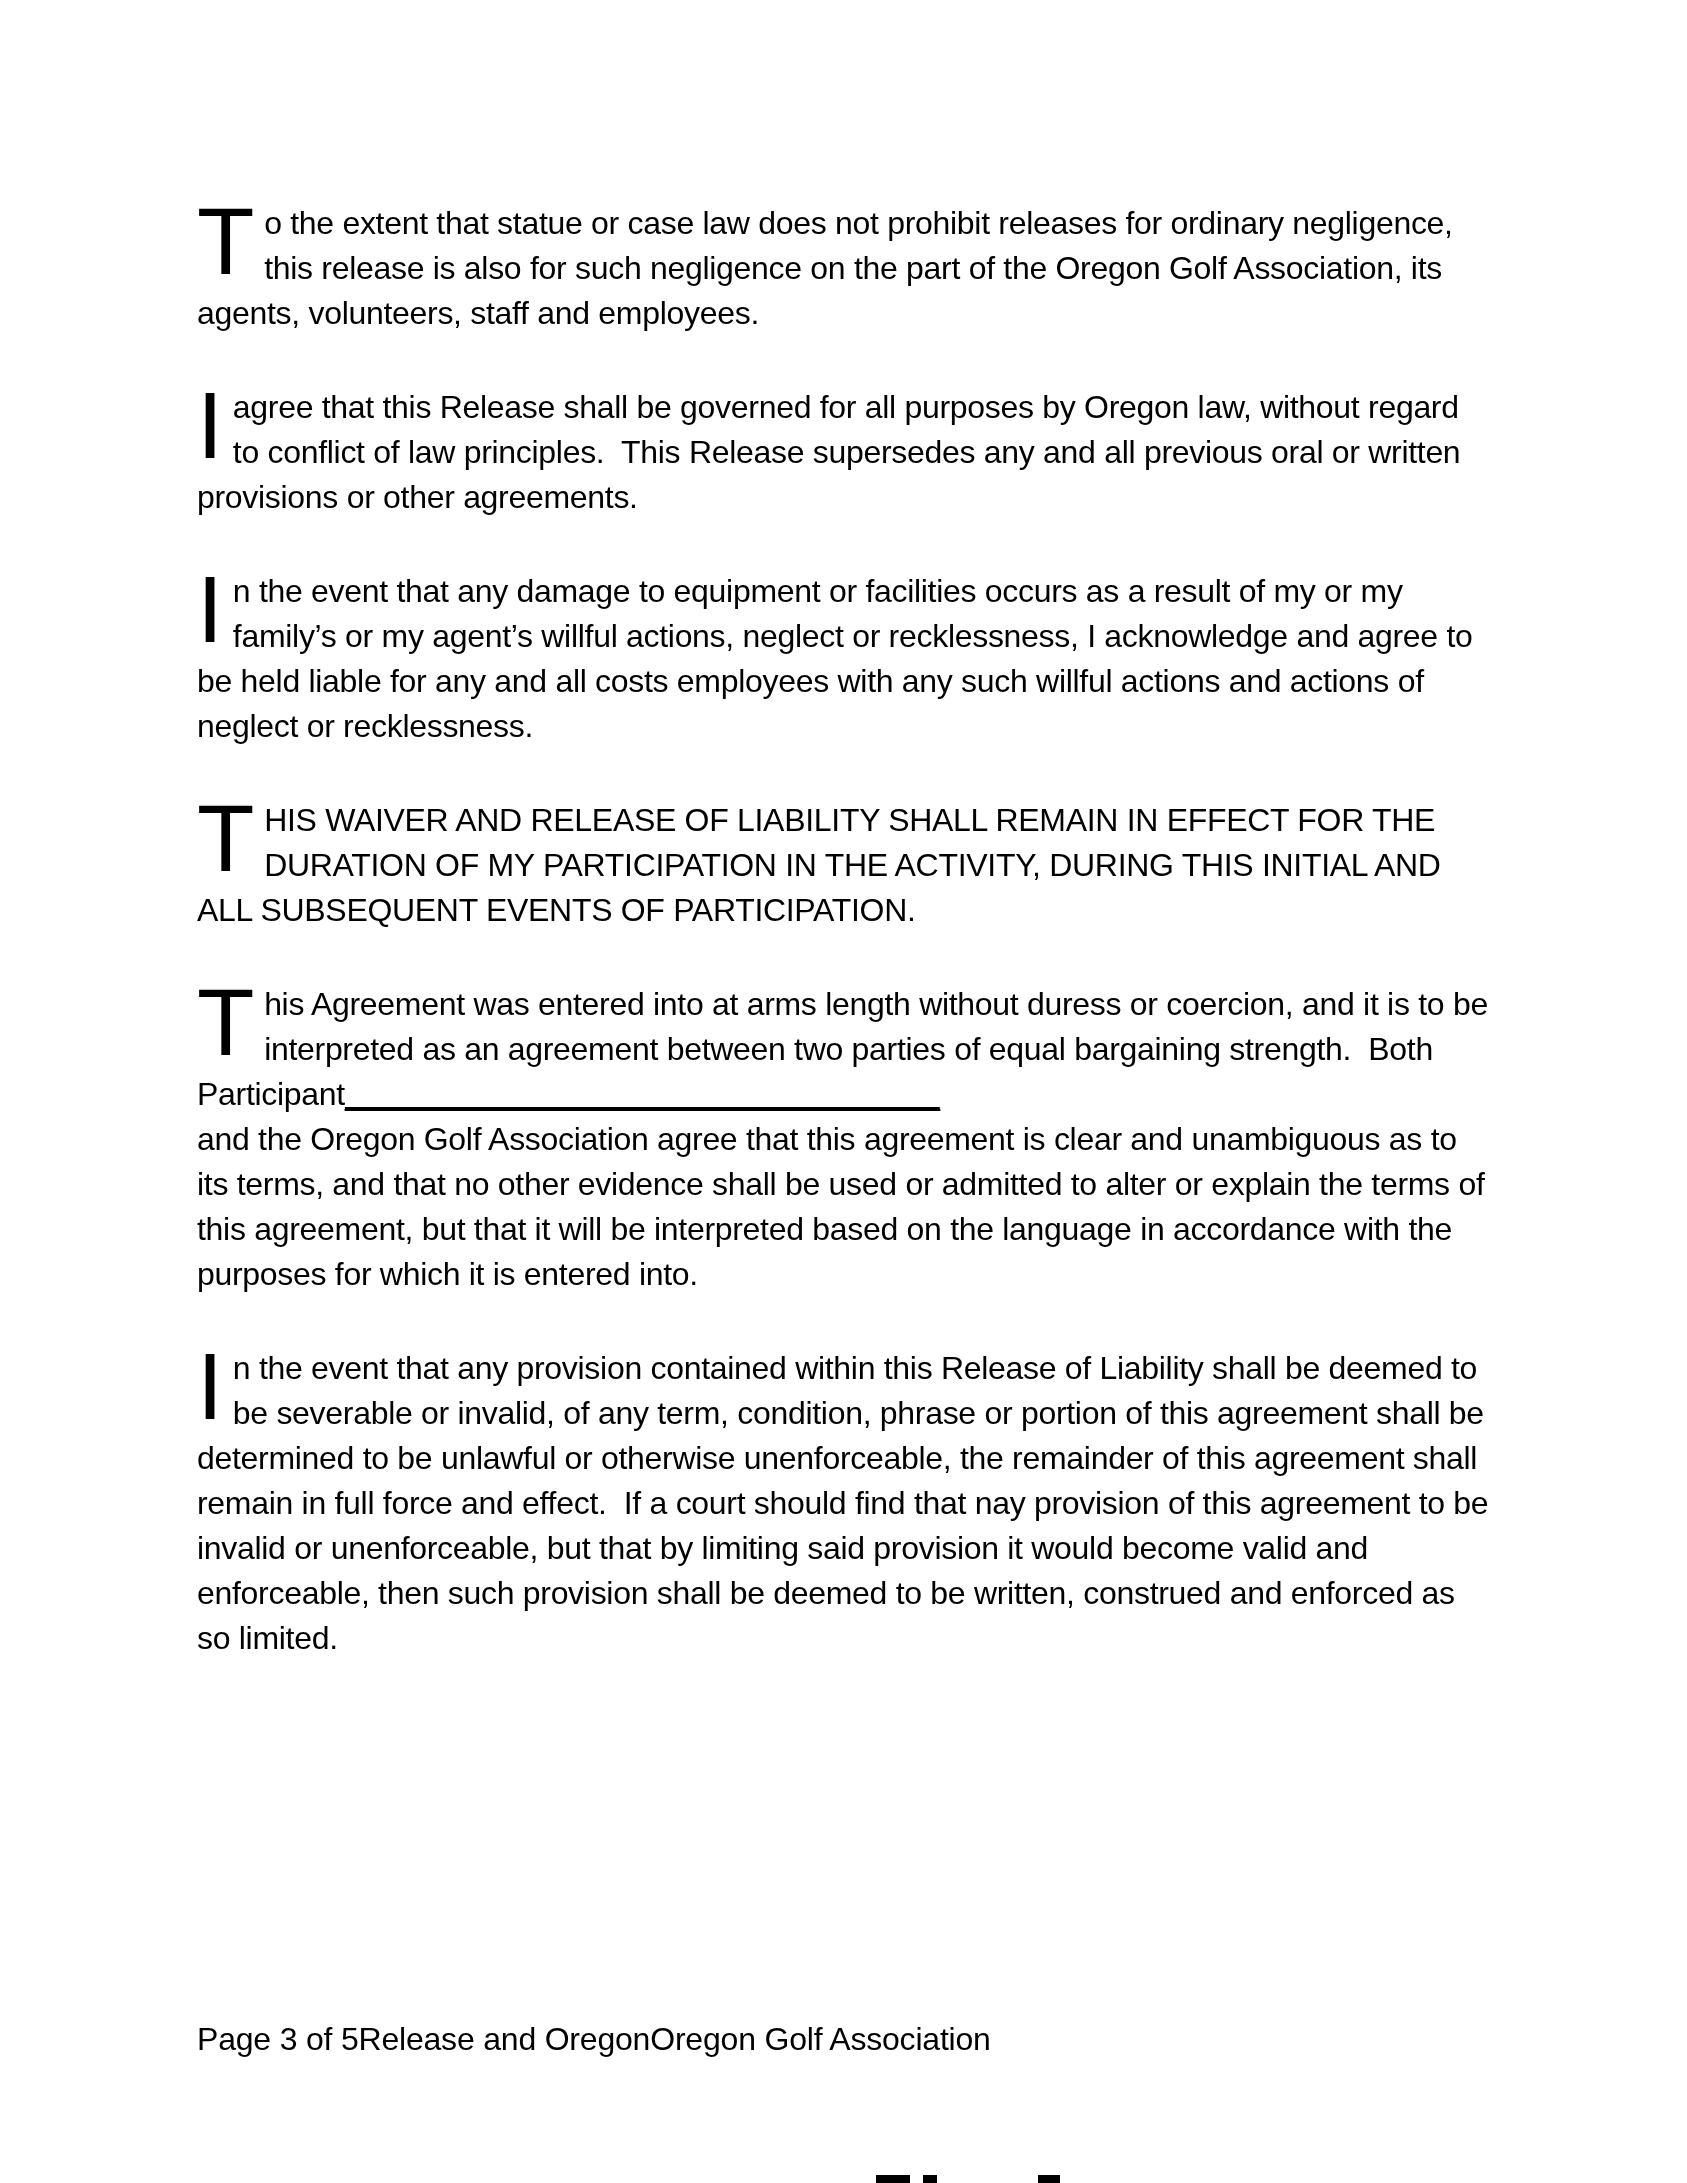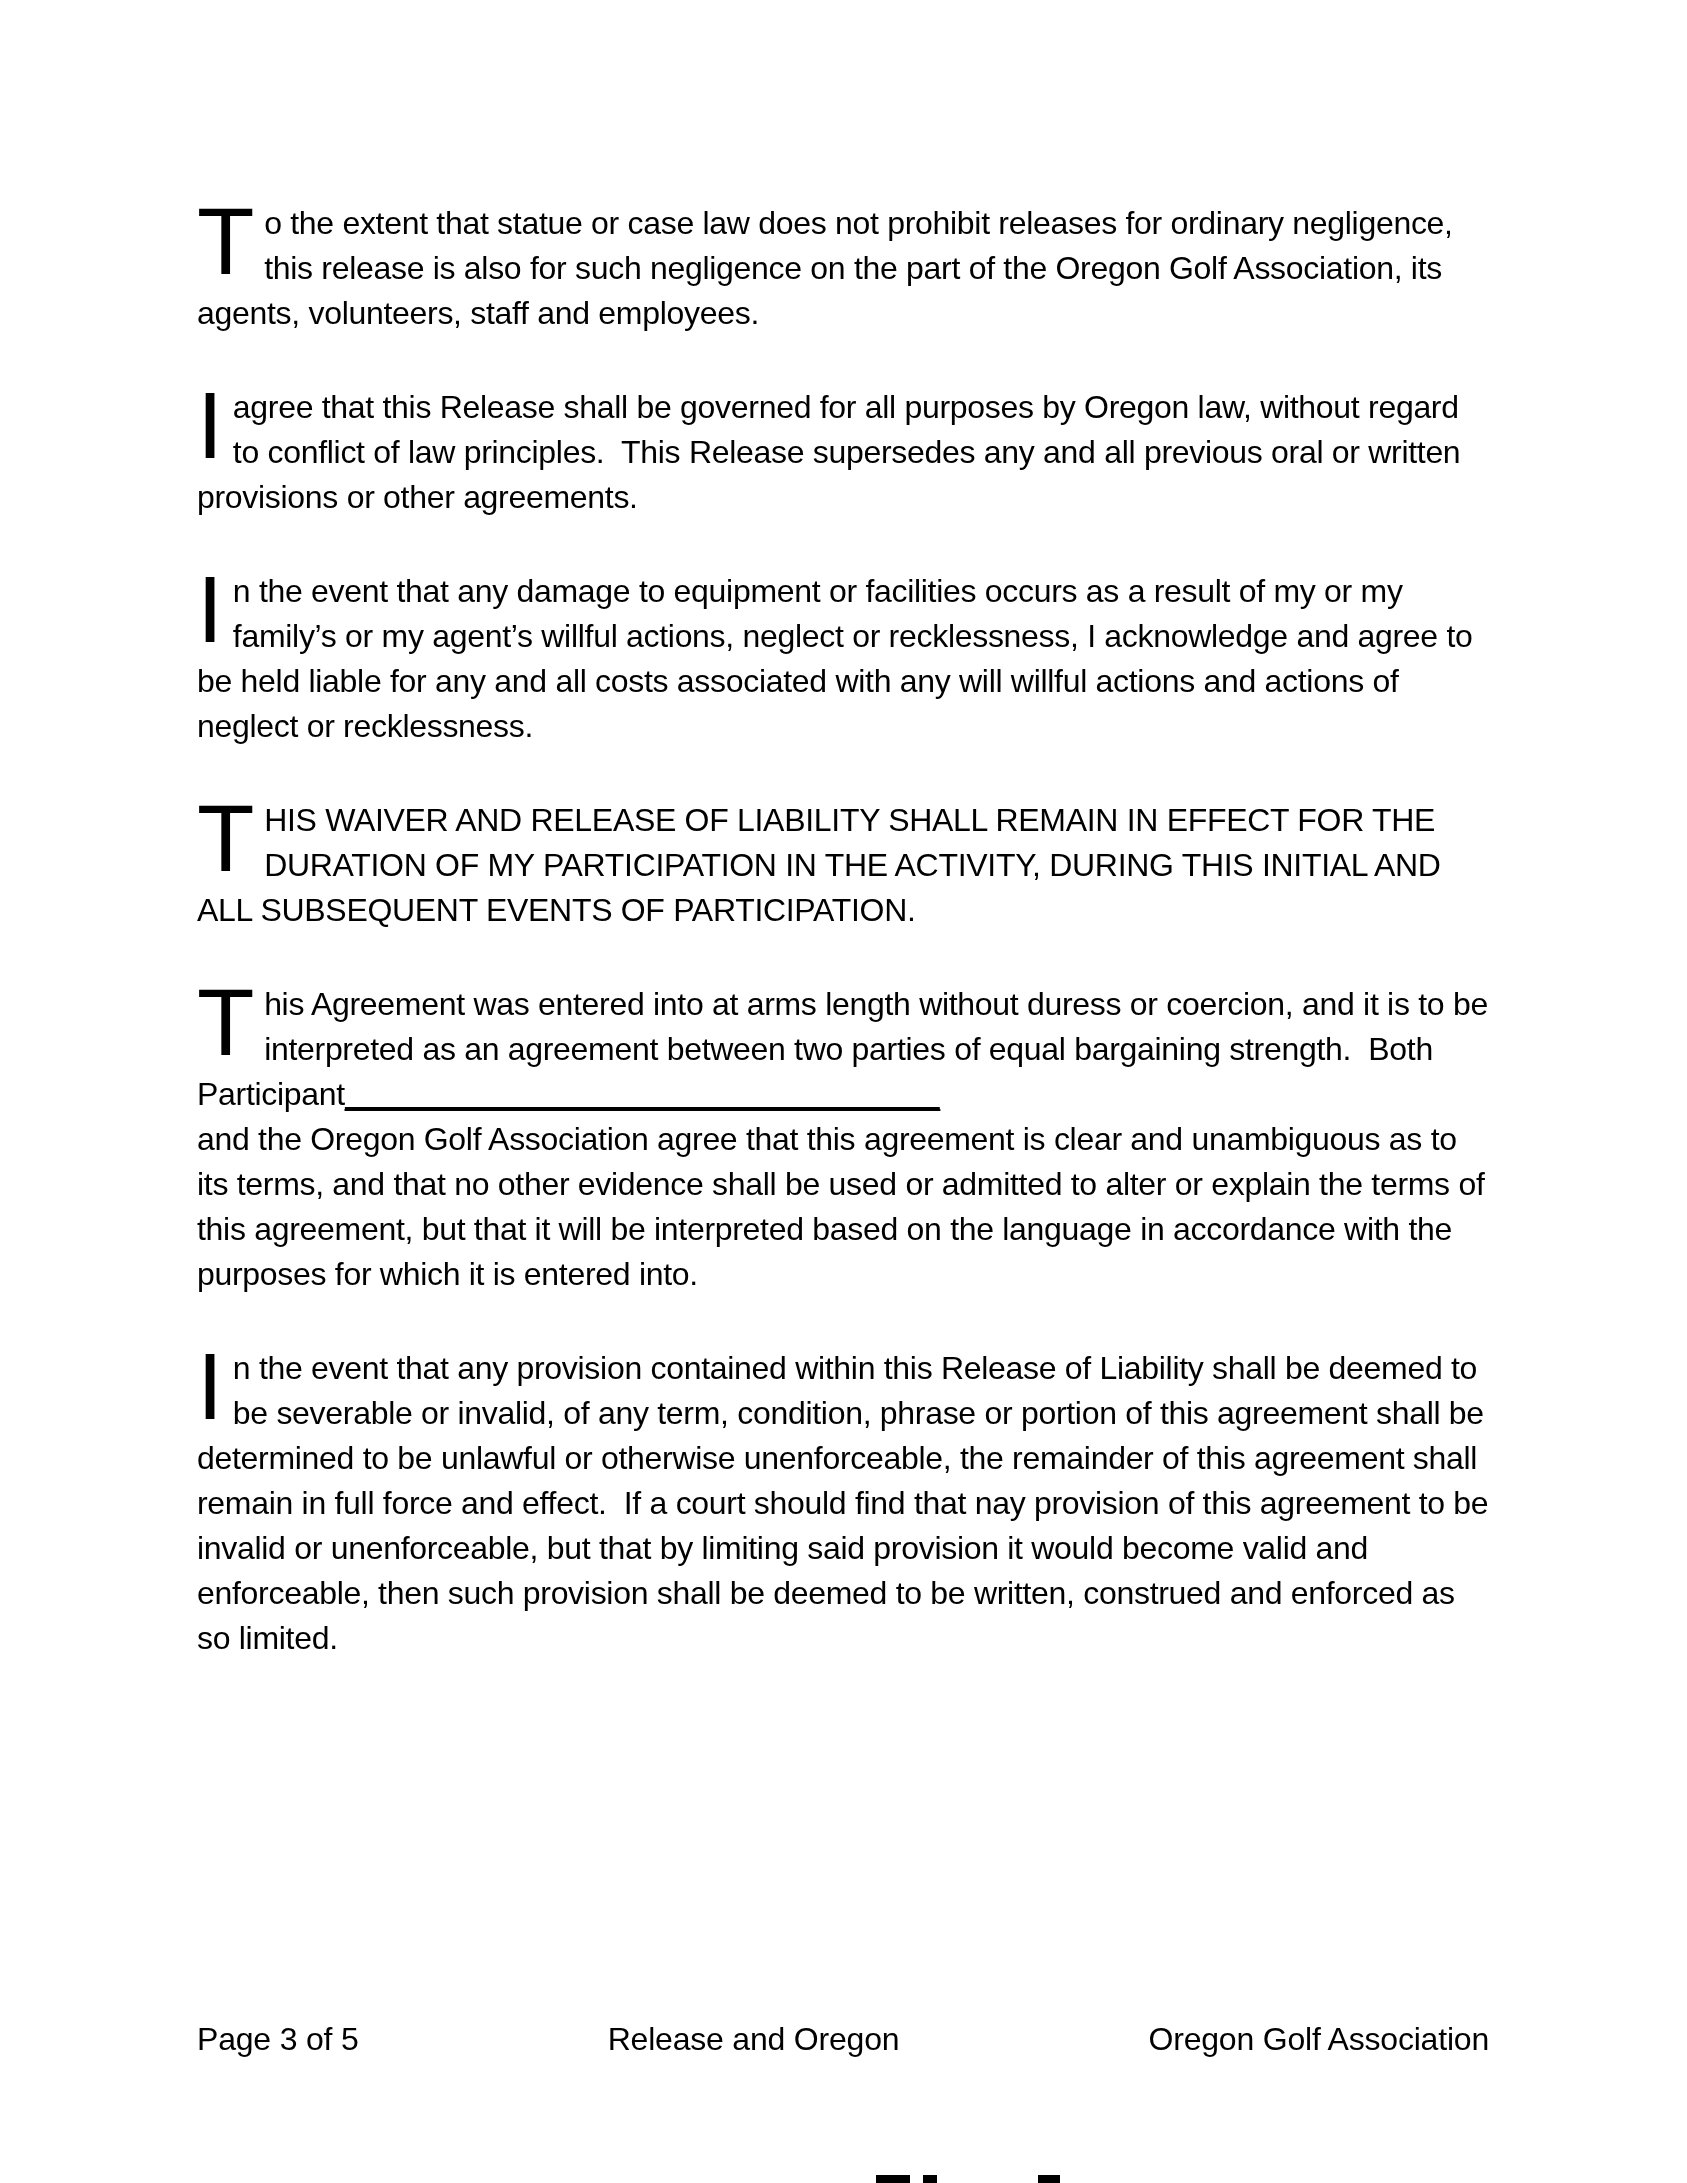--- a/index.html
+++ b/index.html
@@ -47,21 +47,21 @@
   .blank {
     white-space: nowrap;
     text-decoration: underline;
   }
   .footer {
     position: absolute;
     left: 197px;
     right: 198px;
     bottom: 125px;
     display: flex;
-    justify-content: space-between;
+    justify-content: flex-start;
     align-items: baseline;
     font-size: 32px;
     letter-spacing: -0.2px;
   }
   .artifact {
     position: absolute;
     bottom: 0;
     height: 8.4px;
     background: #000000;
   }
@@ -72,21 +72,21 @@
 </head>
 <body>
 
 <div class="page">
   <main class="content">
 
     <p class="para"><span class="dropcap">T</span><span class="ptext">o the extent that statue or case law does not prohibit releases for ordinary negligence, this release is also for such negligence on the part of the Oregon Golf Association, its agents, volunteers, staff and employees.</span></p>
 
     <p class="para"><span class="dropcap">I</span><span class="ptext">agree that this Release shall be governed for all purposes by Oregon law, without regard to conflict of law principles.  This Release supersedes any and all previous oral or written provisions or other agreements.</span></p>
 
-    <p class="para"><span class="dropcap">I</span><span class="ptext">n the event that any damage to equipment or facilities occurs as a result of my or my family’s or my agent’s willful actions, neglect or recklessness, I acknowledge and agree to be held liable for any and all costs associated with any will willful actions and actions of neglect or recklessness.</span></p>
+    <p class="para"><span class="dropcap">I</span><span class="ptext">n the event that any damage to equipment or facilities occurs as a result of my or my family’s or my agent’s willful actions, neglect or recklessness, I acknowledge and agree to be held liable for any and all costs employees with any such willful actions and actions of neglect or recklessness.</span></p>
 
     <p class="para"><span class="dropcap">T</span><span class="ptext">HIS WAIVER AND RELEASE OF LIABILITY SHALL REMAIN IN EFFECT FOR THE DURATION OF MY PARTICIPATION IN THE ACTIVITY, DURING THIS INITIAL AND ALL SUBSEQUENT EVENTS OF PARTICIPATION.</span></p>
 
     <p class="para"><span class="dropcap">T</span><span class="ptext">his Agreement was entered into at arms length without duress or coercion, and it is to be interpreted as an agreement between two parties of equal bargaining strength.  Both Participant</span><span class="blank">__________________________________</span><br><span class="ptext">and the Oregon Golf Association agree that this agreement is clear and unambiguous as to its terms, and that no other evidence shall be used or admitted to alter or explain the terms of this agreement, but that it will be interpreted based on the language in accordance with the purposes for which it is entered into.</span></p>
 
     <p class="para"><span class="dropcap">I</span><span class="ptext">n the event that any provision contained within this Release of Liability shall be deemed to be severable or invalid, of any term, condition, phrase or portion of this agreement shall be determined to be unlawful or otherwise unenforceable, the remainder of this agreement shall remain in full force and effect.  If a court should find that nay provision of this agreement to be invalid or unenforceable, but that by limiting said provision it would become valid and enforceable, then such provision shall be deemed to be written, construed and enforced as so limited.</span></p>
 
   </main>
 
   <footer class="footer">

